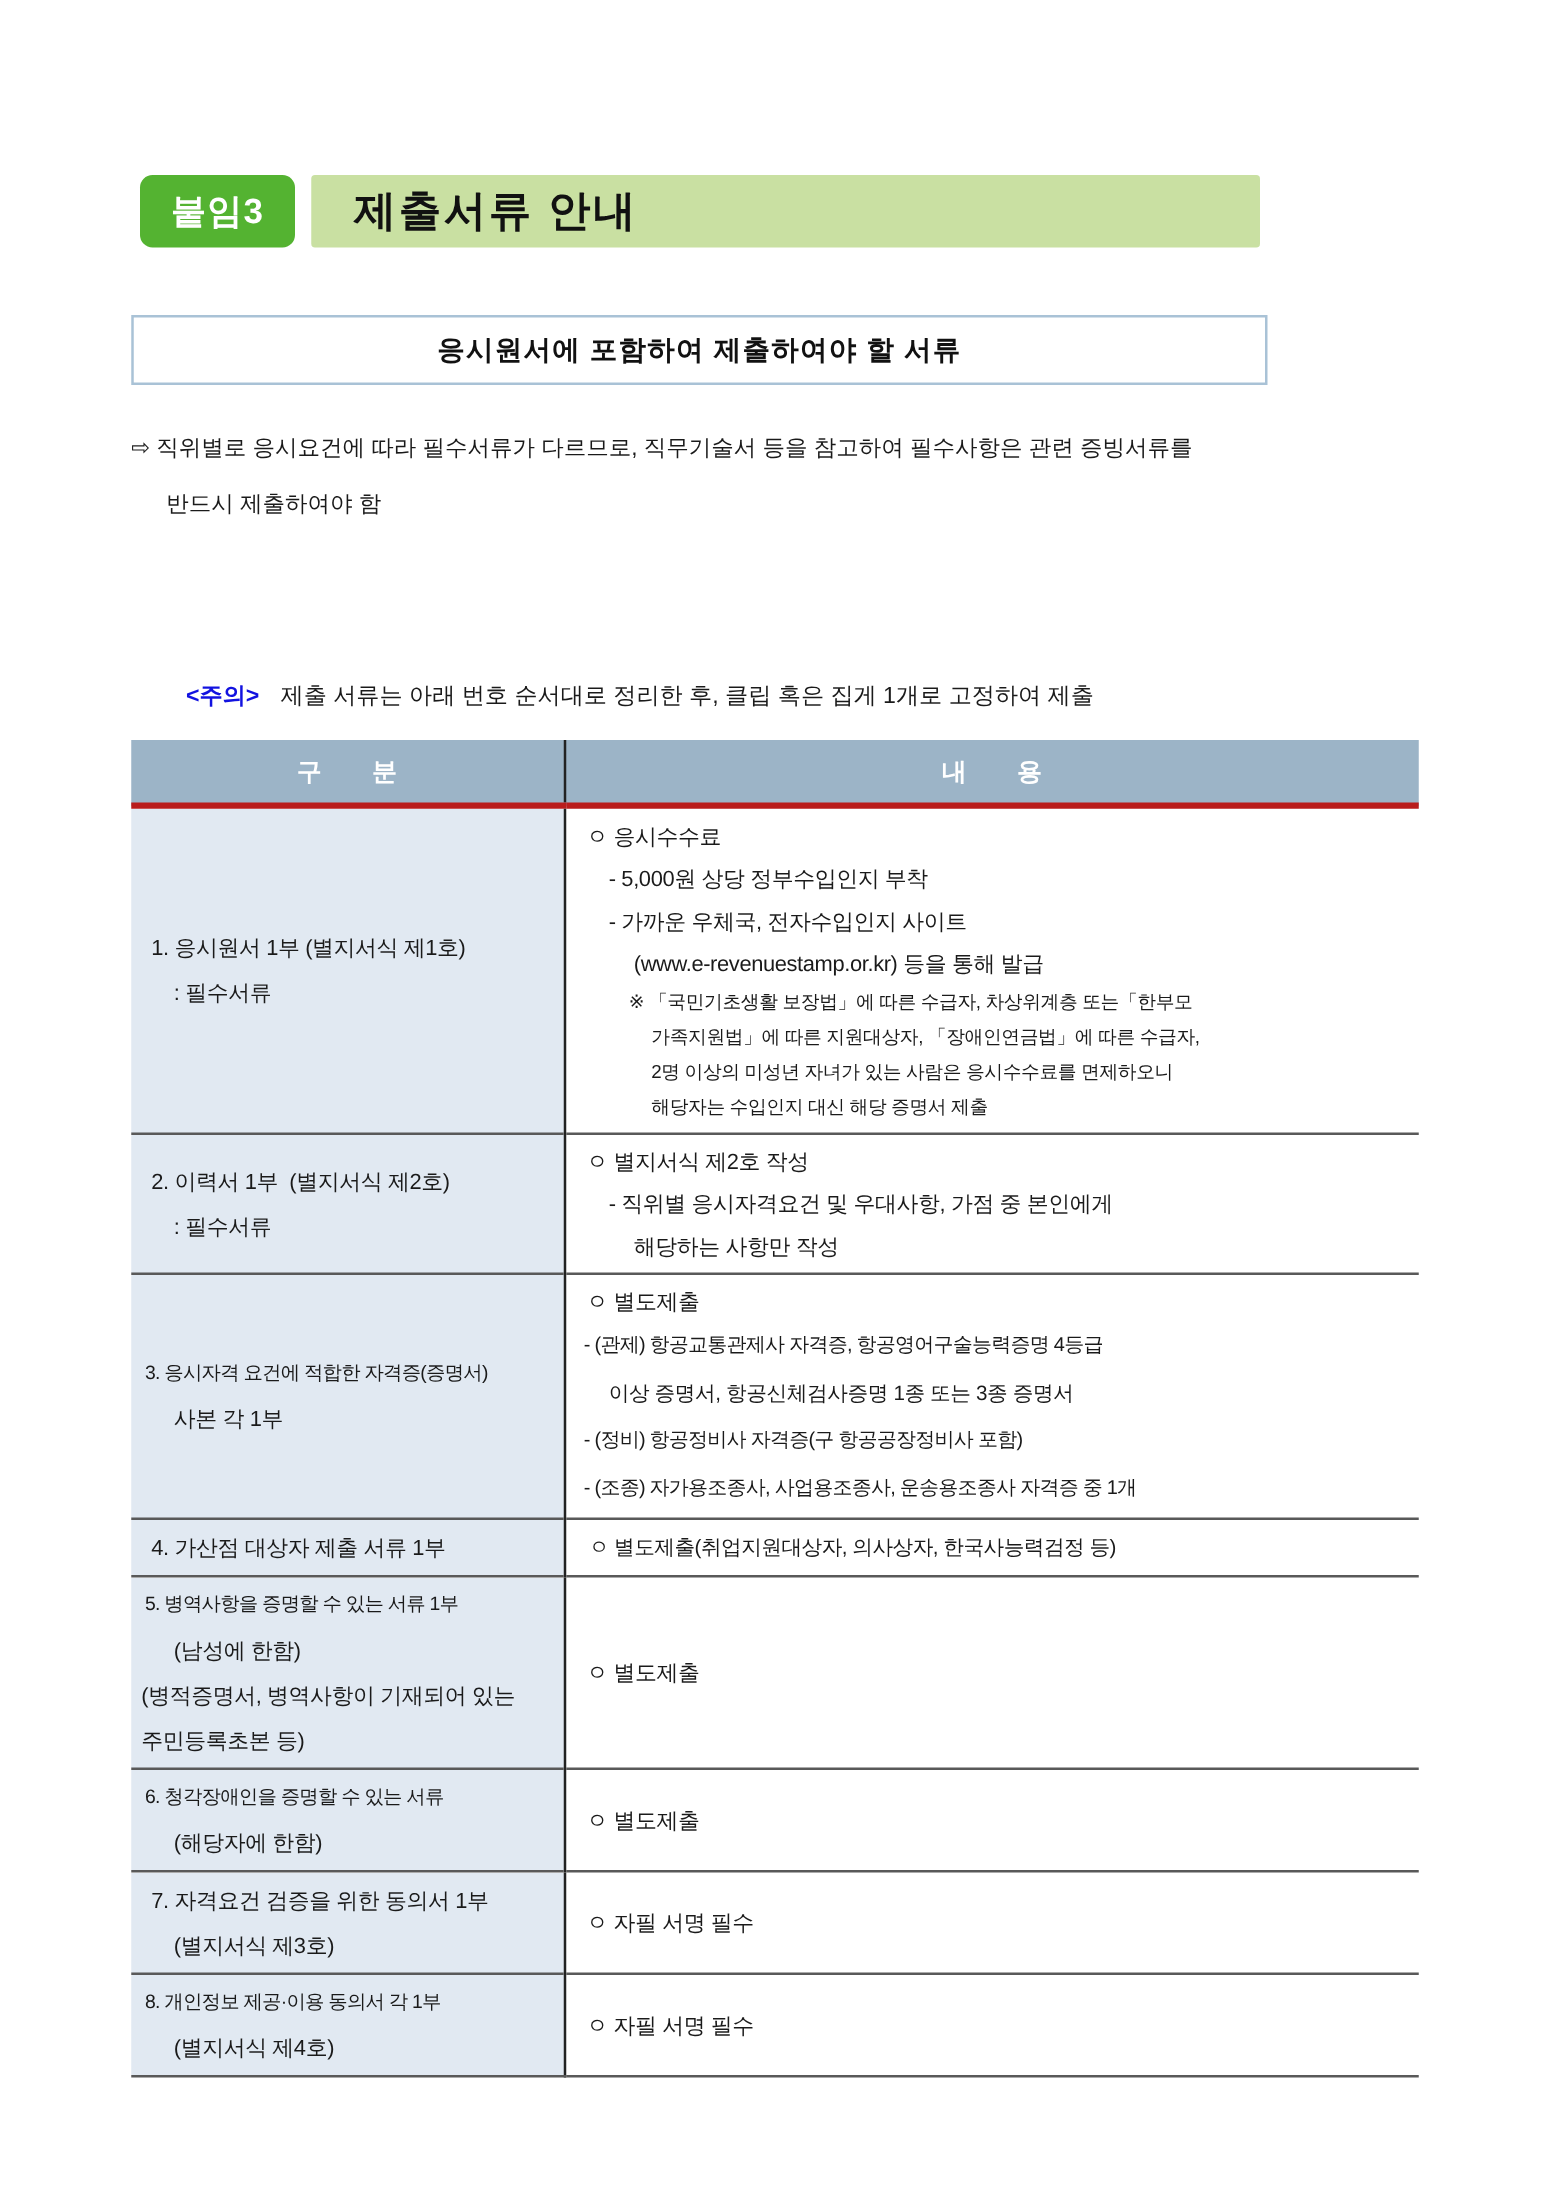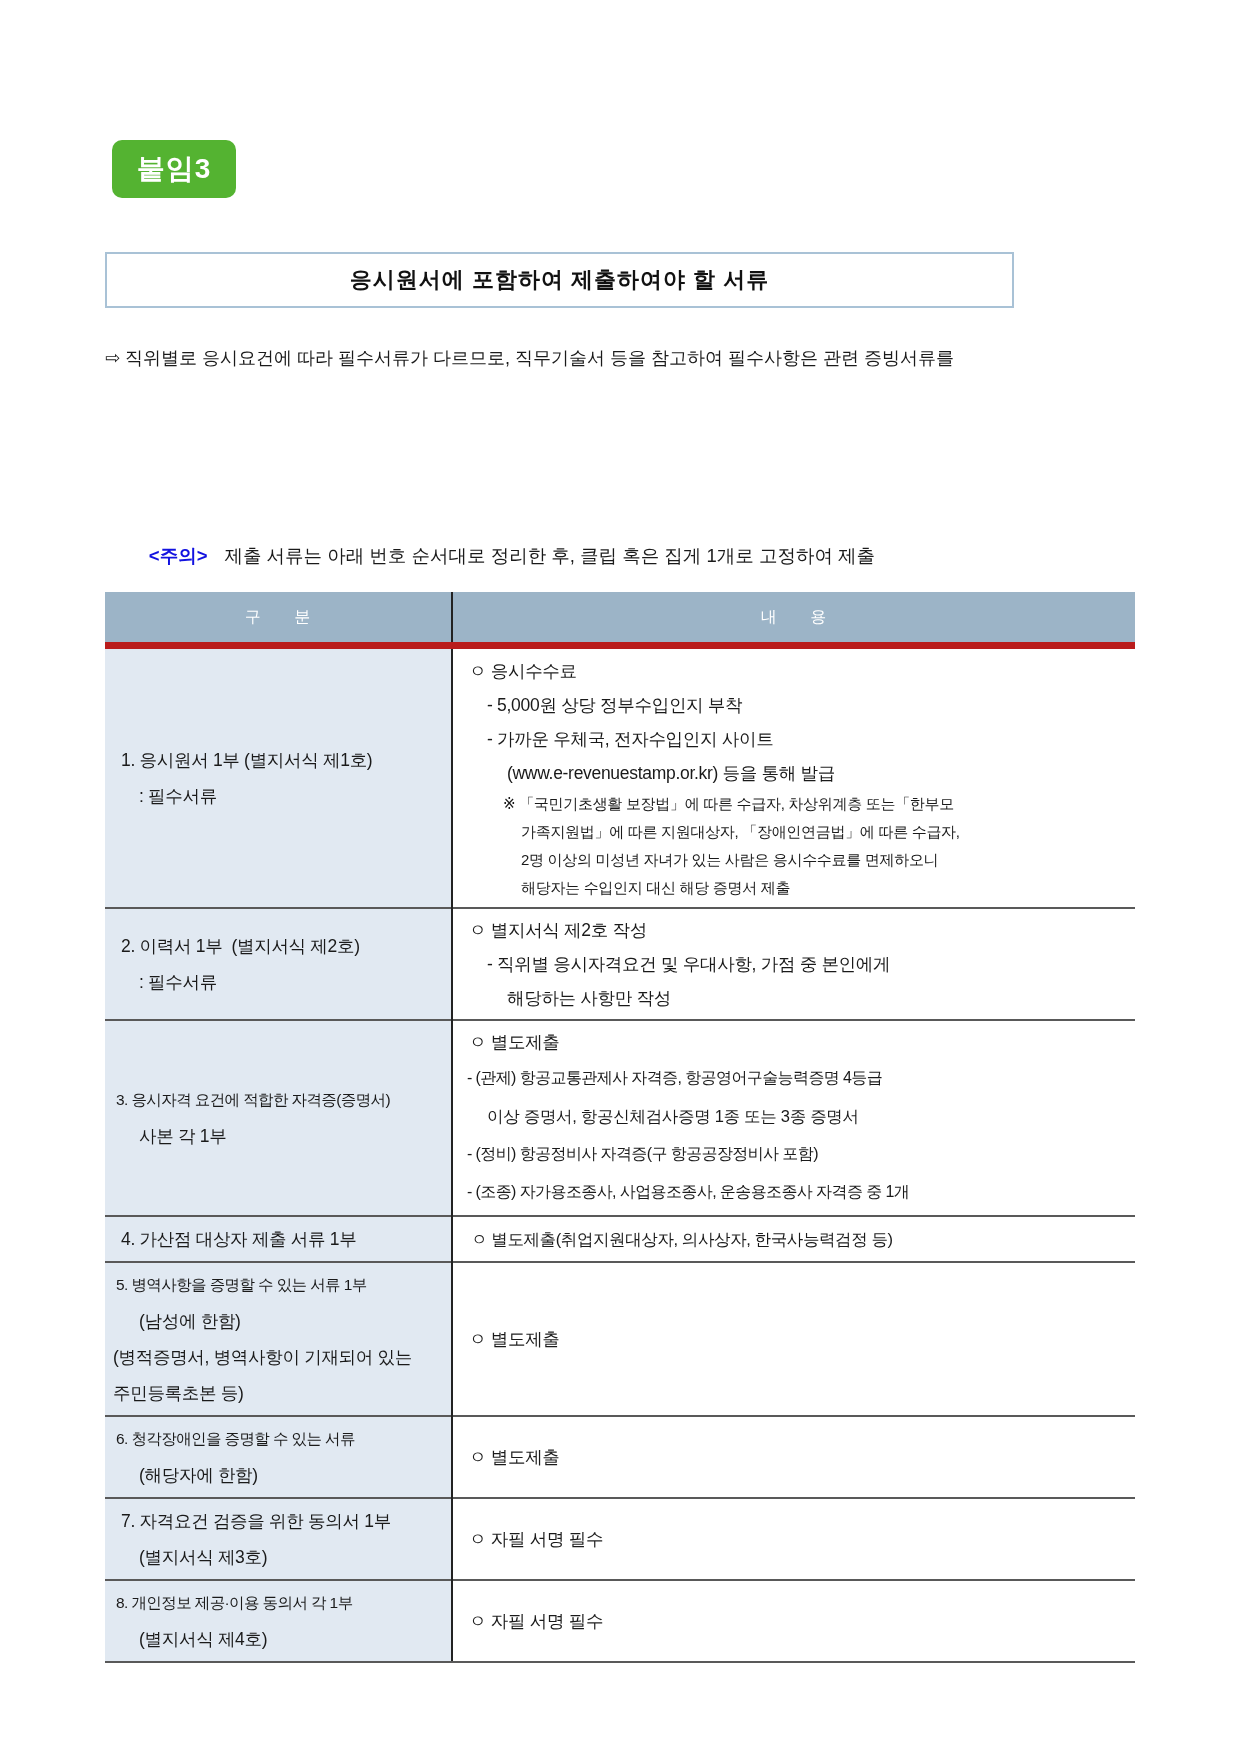--- a/index.html
+++ b/index.html
@@ -42,22 +42,22 @@
   .notice-label{color:var(--accent-blue);font-weight:bold;margin-right:17px;}
   .notice-line2{padding-left:78px;}
   .notice-em{color:var(--accent-blue);font-weight:bold;}
   
   .doc-table{
     position:absolute;top:592px;left:105px;width:1030px;
     border-collapse:collapse;table-layout:fixed;
   }
   .col-division{width:347px;}
   .doc-table thead th{
-    background:var(--table-header);color:#ffffff;font-weight:normal;font-size:16px;
-    height:48px;white-space:pre;border-bottom:7px solid #b91c1c;letter-spacing:1px;
+    background:var(--table-header);color:#ffffff;font-weight:bold;font-size:20px;
+    height:48px;white-space:pre;border-bottom:5px solid #b91c1c;letter-spacing:1px;
   }
   .doc-table thead th:first-child{border-right:2px solid #222;}
   .doc-table tbody td{
     border-top:2px solid #595959;vertical-align:middle;padding:4px 6px;overflow:hidden;
   }
   .doc-table tbody tr:first-child td{border-top:none;}
   .doc-table tbody tr:last-child td{border-bottom:2px solid #595959;}
   .division-cell{background:var(--division-bg);border-right:2px solid #222;}
   .content-cell{background:#ffffff;}
   
@@ -86,28 +86,32 @@
   
   .page-number{position:absolute;top:1676px;left:0;width:100%;text-align:center;font-size:17px;letter-spacing:2px;color:#222;}
 </style>
 </head>
 <body>
 
 <div class="page">
 
   <div class="doc-header">
     <div class="badge">붙임3</div>
+    <div class="banner">
+      <span>제출서류 안내</span>
+    </div>
   </div>
 
   <div class="title-box">
     <span>응시원서에 포함하여 제출하여야 할 서류</span>
   </div>
 
   <div class="intro">
     <div class="intro-line2">⇨ 직위별로 응시요건에 따라 필수서류가 다르므로, 직무기술서 등을 참고하여 필수사항은 관련 증빙서류를</div>
+    <div class="intro-line3">반드시 제출하여야 함</div>
   </div>
 
   <div class="notice">
     <div class="notice-line1">
       <span class="notice-label">&lt;주의&gt;</span><span>제출 서류는 아래 번호 순서대로 정리한 후, 클립 혹은 집게 1개로 고정하여 제출</span>
     </div>
     <div class="notice-line2">
       <span class="notice-em">스테플러 사용 금지 / 단면으로 인쇄</span><span>하여 제출</span>
     </div>
   </div>

